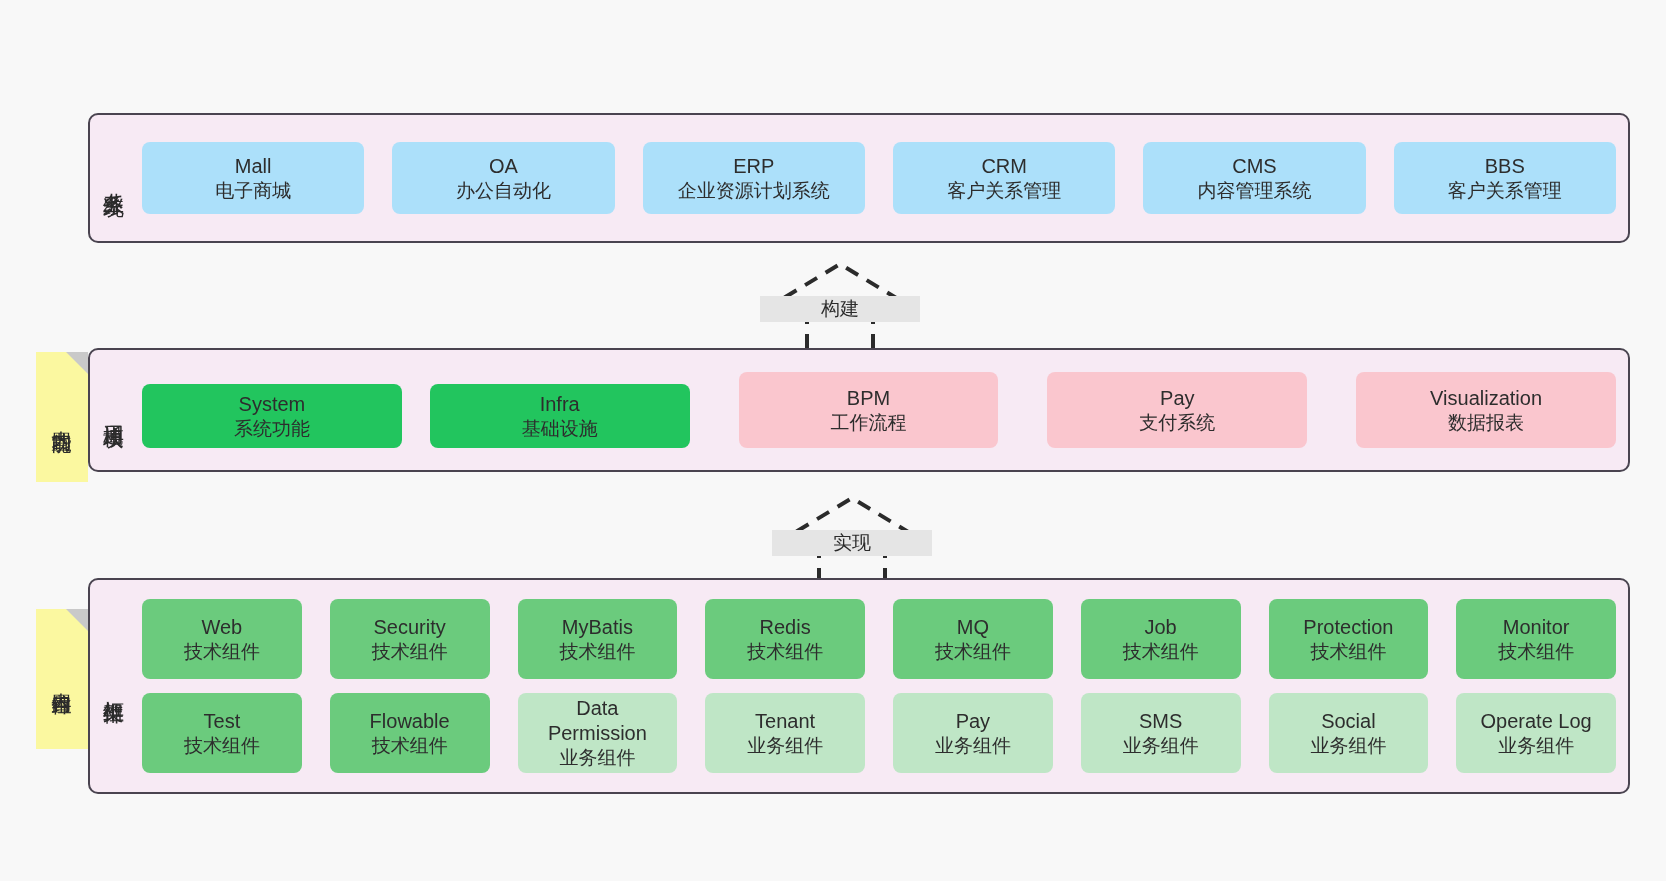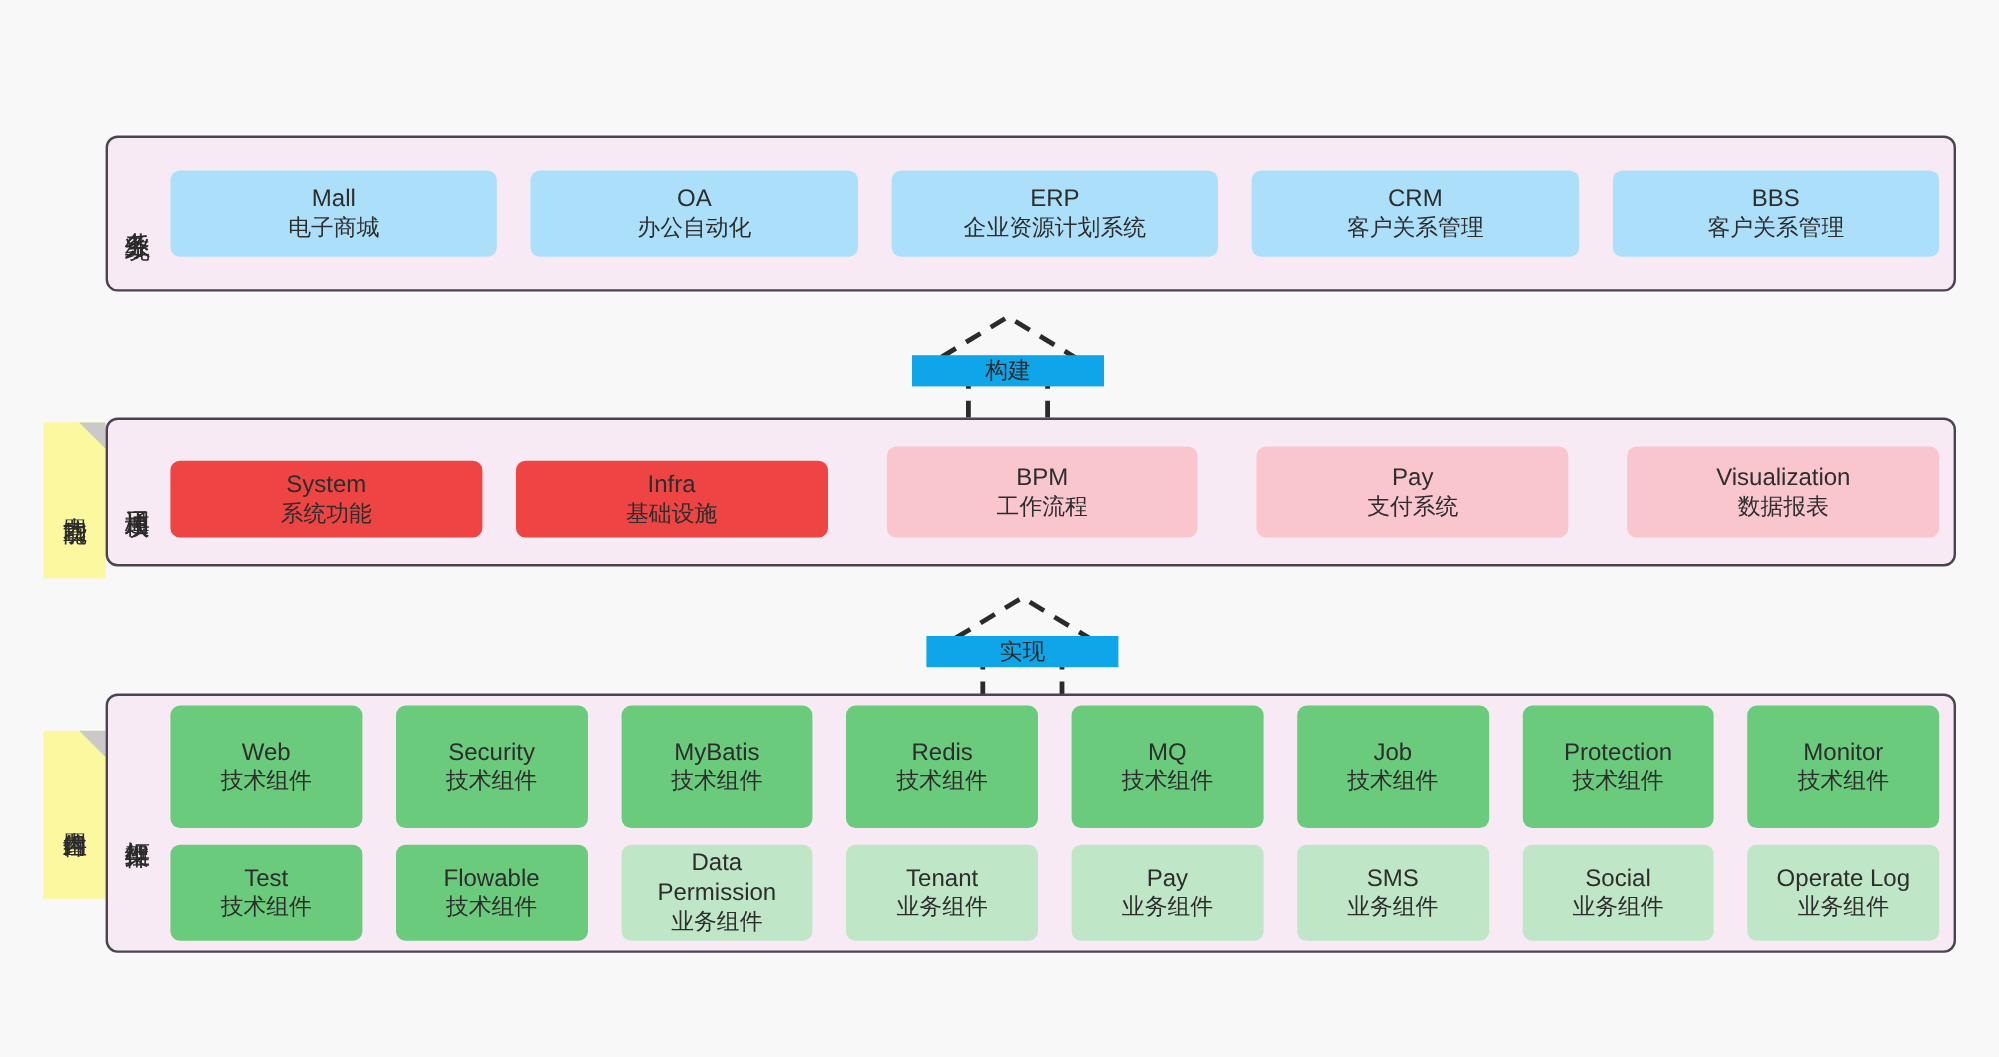--- a/index.html
+++ b/index.html
@@ -81,21 +81,21 @@
     font-size: 20px;
     color: #2d2d2d;
   }
   .cell .cn {
     font-size: 19px;
     color: #2d2d2d;
   }
 
   
   .c-blue        { background: #ace0fa; }
-  .c-red-strong  { background: #ef4444; margin-top: 12px; }
+  .c-red-strong  { background: #22c55e; margin-top: 12px; }
   .c-red-light   { background: #fac6ce; margin-left: 21px; }
   .c-green-strong{ background: #6bcb7d; }
   .c-green-light { background: #bfe6c6; }
 
   
   .note {
     position: absolute;
     box-sizing: border-box;
     background: #fbf8a0;
     display: flex;
@@ -132,21 +132,21 @@
     overflow: visible;
   }
   .arrow .arrow-label {
     position: absolute;
     left: 0;
     right: 0;
     top: 38px;
     text-align: center;
     font-size: 19px;
     color: #2b2b2b;
-    background: #0ea5e9;
+    background: #e5e5e5;
     padding: 0 2px;
     user-select: none;
     white-space: nowrap;
   }
 </style>
 </head>
 <body>
 
 <div class="canvas">
 
@@ -162,20 +162,24 @@
           <span class="en">OA</span>
           <span class="cn">办公自动化</span>
         </div>
         <div class="cell c-blue">
           <span class="en">ERP</span>
           <span class="cn">企业资源计划系统</span>
         </div>
         <div class="cell c-blue">
           <span class="en">CRM</span>
           <span class="cn">客户关系管理</span>
+        </div>
+        <div class="cell c-blue">
+          <span class="en">CMS</span>
+          <span class="cn">内容管理系统</span>
         </div>
         <div class="cell c-blue">
           <span class="en">BBS</span>
           <span class="cn">客户关系管理</span>
         </div>
       </div>
     </div>
   </div>
 
   <div class="arrow" id="arrow-build" style="left:760px; top:258px;">
@@ -229,21 +233,21 @@
 
   <div class="note" id="note-builtin-component" style="left:36px; top:609px; width:52px; height:140px;">
     <span class="fold"></span>
     <span>内置组件</span>
   </div>
 
   <div class="layer" id="layer-framework" style="left:88px; top:578px; width:1542px; height:216px;">
     <div class="layer-title">框架组件</div>
     <div class="layer-body">
 
-      <div class="row" style="height:102px;">
+      <div class="row" style="height:80px;">
         <div class="cell c-green-strong">
           <span class="en">Web</span>
           <span class="cn">技术组件</span>
         </div>
         <div class="cell c-green-strong">
           <span class="en">Security</span>
           <span class="cn">技术组件</span>
         </div>
         <div class="cell c-green-strong">
           <span class="en">MyBatis</span>

